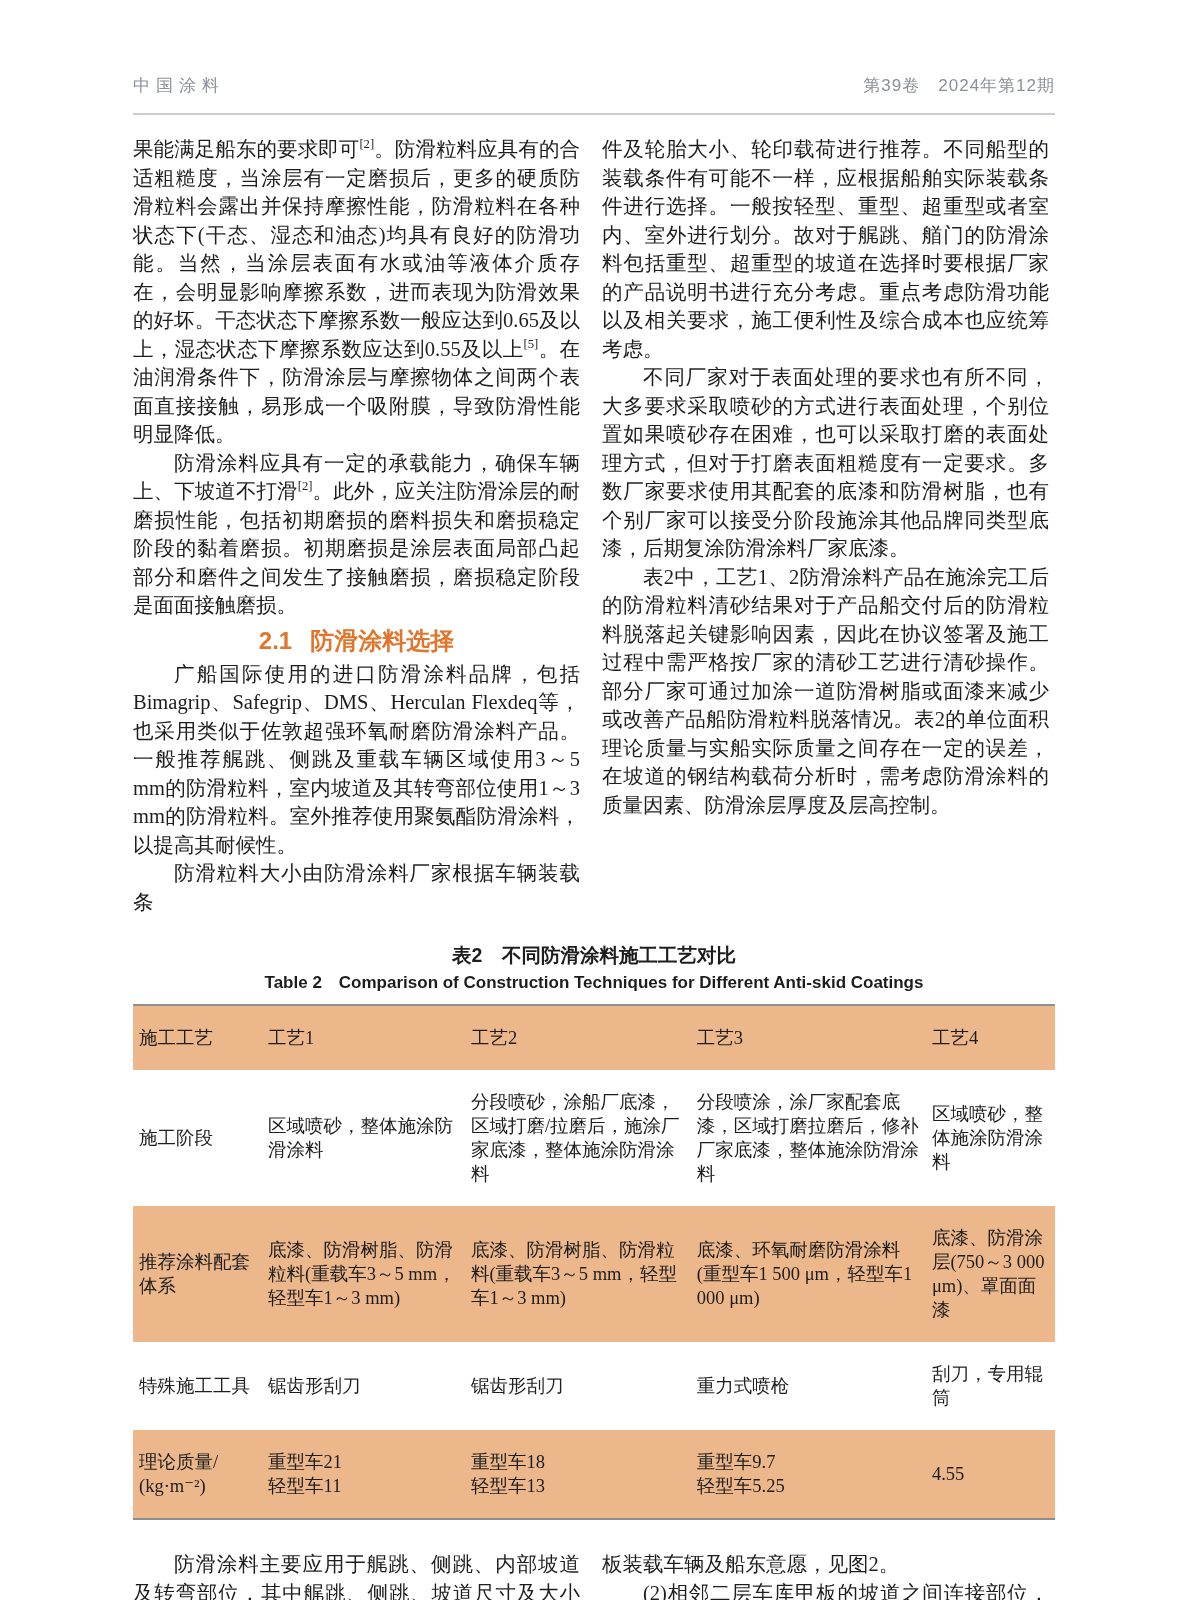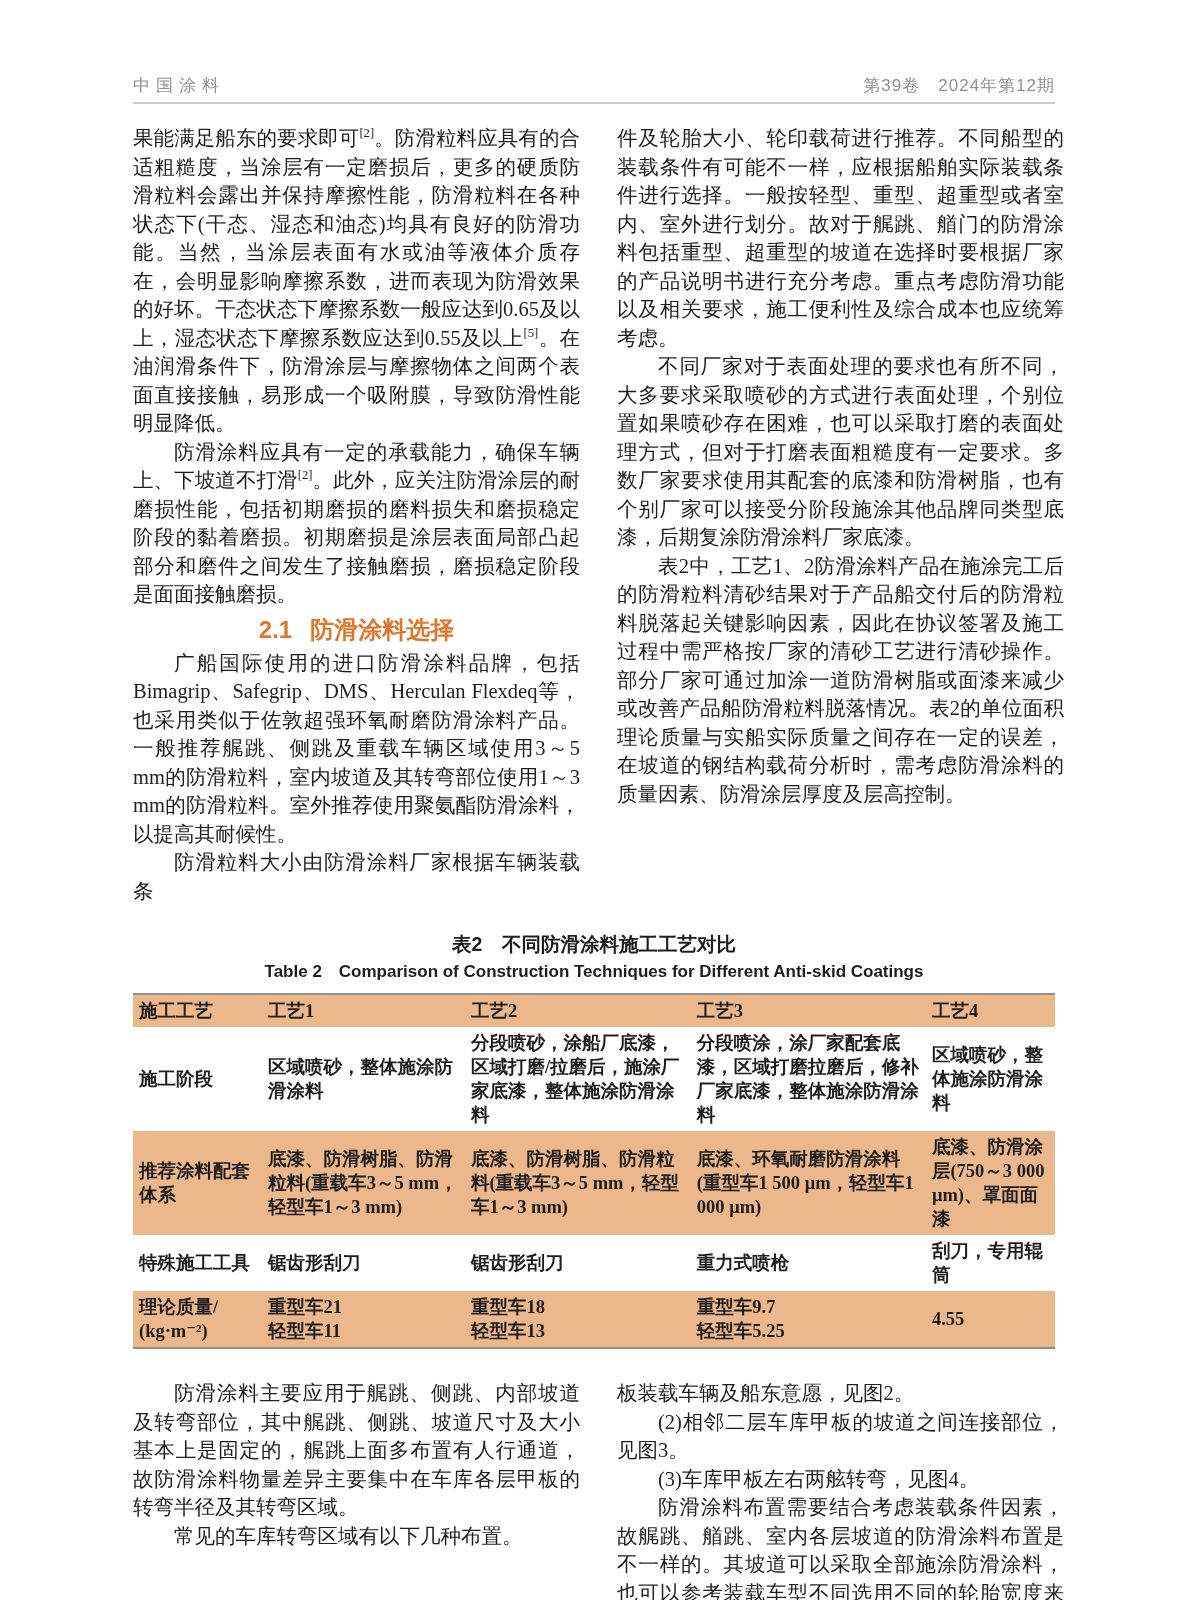--- a/index.html
+++ b/index.html
@@ -19,28 +19,28 @@
   }
   .page{
     box-sizing:border-box;
     width:1187px;height:1600px;
     padding:74px 132px 36px 133px;
     display:flex;flex-direction:column;
   }
   
   .page-header{
     display:flex;justify-content:space-between;align-items:flex-end;
-    padding-bottom:5px;border-bottom:2px solid var(--rule);
+    padding-bottom:16px;border-bottom:2px solid var(--rule);
     color:var(--gray);
     font-size:17px;
   }
   .journal-title{font-family:"Liberation Sans",sans-serif;letter-spacing:6px;}
   .issue-info{font-family:"Liberation Sans",sans-serif;letter-spacing:1px;}
   
-  .cols{display:flex;gap:37px;}
+  .cols{display:flex;gap:22px;}
   .col{width:447px;flex:0 0 447px;}
   .para{
     margin:0;
     font-size:20.5px;line-height:28.5px;
     text-align:justify;
   }
   .ind{text-indent:2em;}
   sup{font-size:0.62em;line-height:0;}
   .sec1{margin-top:20px;}
   .sec-heading{
@@ -60,21 +60,21 @@
   .tbl-caption-en{
     text-align:center;font-family:Liberation Sans, sans-serif;
     font-weight:bold;font-size:17px;line-height:23px;margin-top:3px;
   }
   table.tbl{
     width:100%;border-collapse:collapse;margin-top:10px;
     border-top:2px solid #8f8f8f;border-bottom:2px solid #8f8f8f;
     font-size:18.5px;line-height:24px;
   }
   table.tbl th,table.tbl td{
-    padding:4px 6px;vertical-align:middle;font-weight:bold;
+    padding:20px 6px;vertical-align:middle;font-weight:normal;
   }
   table.tbl .band{background:var(--band);}
   table.tbl .lbl{text-align:left;white-space:pre-line;}
   table.tbl .ctr{text-align:left;white-space:pre-line;}
   col.c0{width:14%;} col.c1{width:22%;} col.c2{width:24.5%;} col.c3{width:25.5%;} col.c4{width:14%;}
   
   .sec2{margin-top:30px;}
 </style>
 </head>
 <body>

